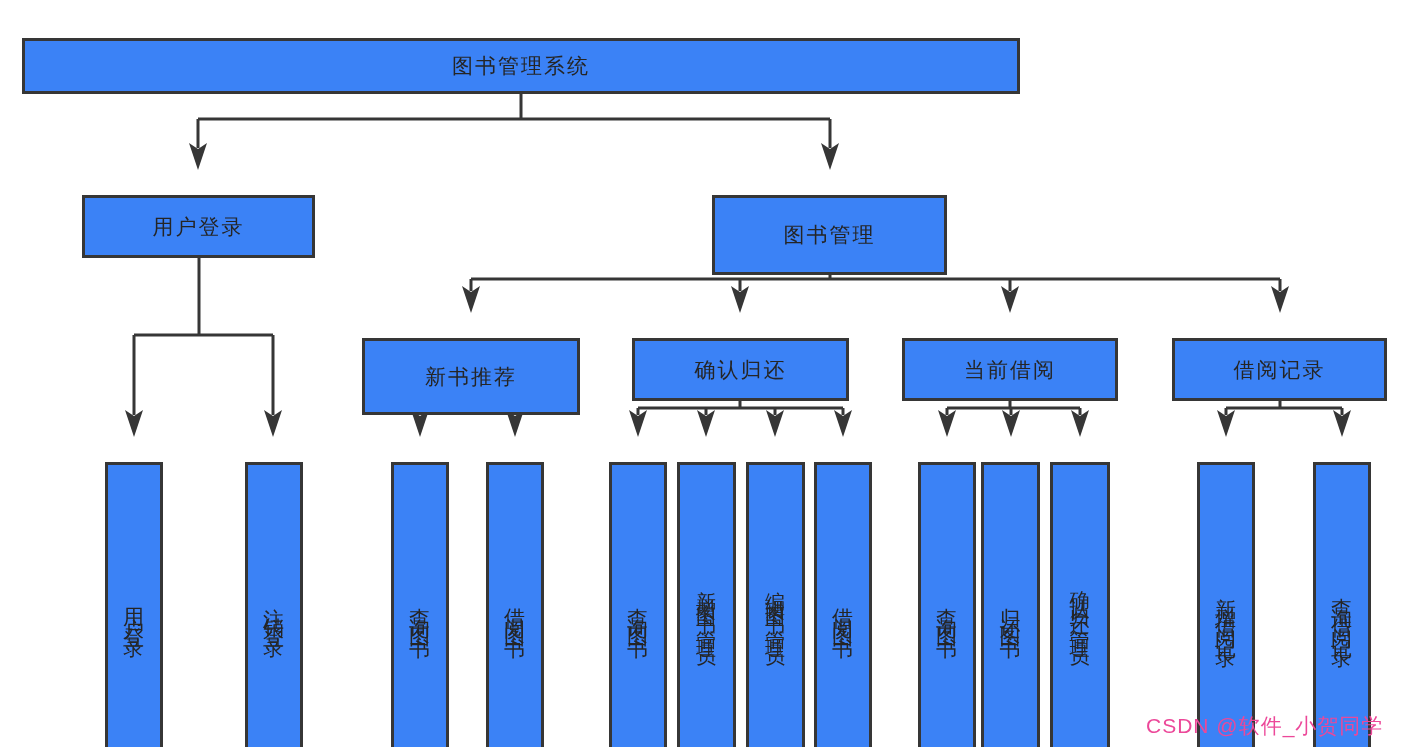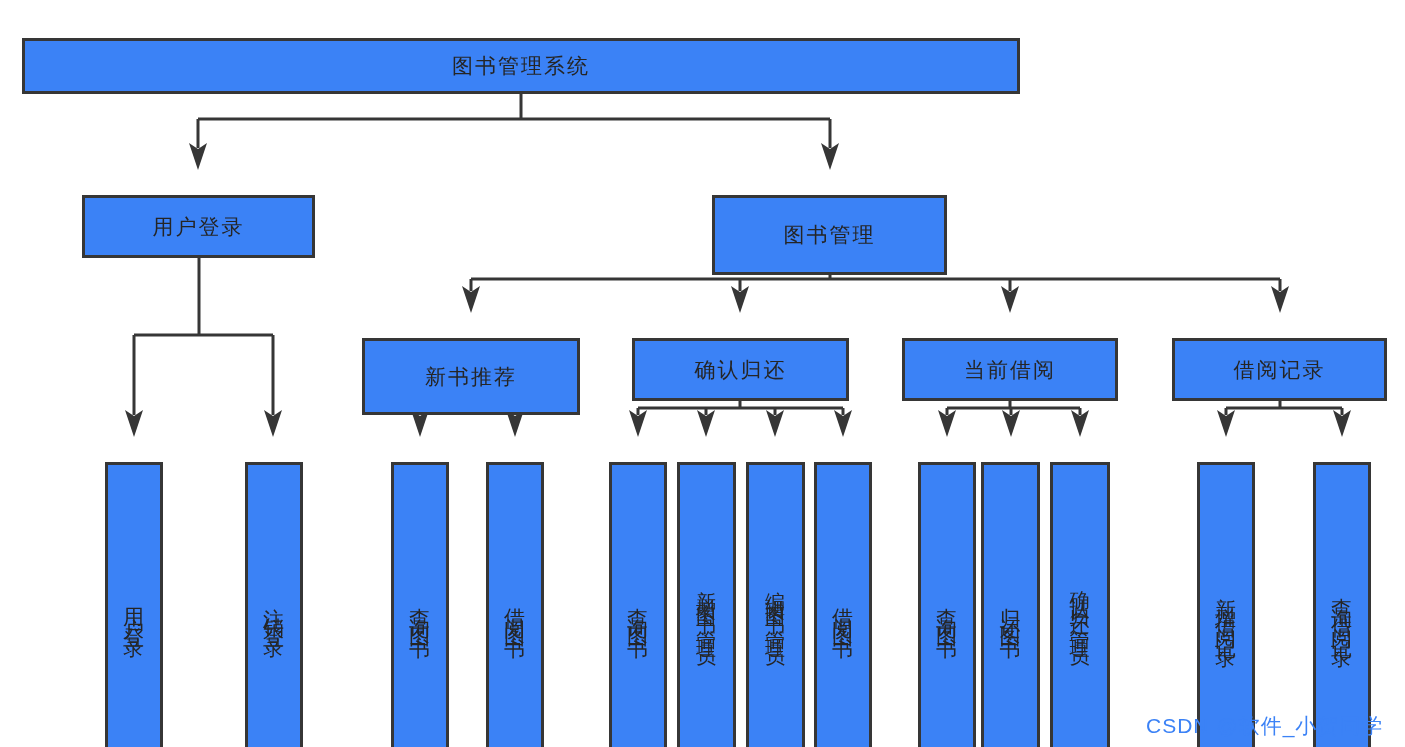--- a/index.html
+++ b/index.html
@@ -31,21 +31,21 @@
     writing-mode:vertical-rl;
     letter-spacing:10px;
     font-size:21px;
   }
   .v.long { letter-spacing:8px; font-size:20px; }
   #watermark {
     position:absolute;
     left:1146px; top:712px;
     width:256px;
     font-size:21px;
-    color:#3b82f6;
+    color:#ec4899;
     letter-spacing:1px;
     white-space:nowrap;
     z-index:5;
   }
 </style>
 </head>
 <body>
 
 <div id="canvas">
 

